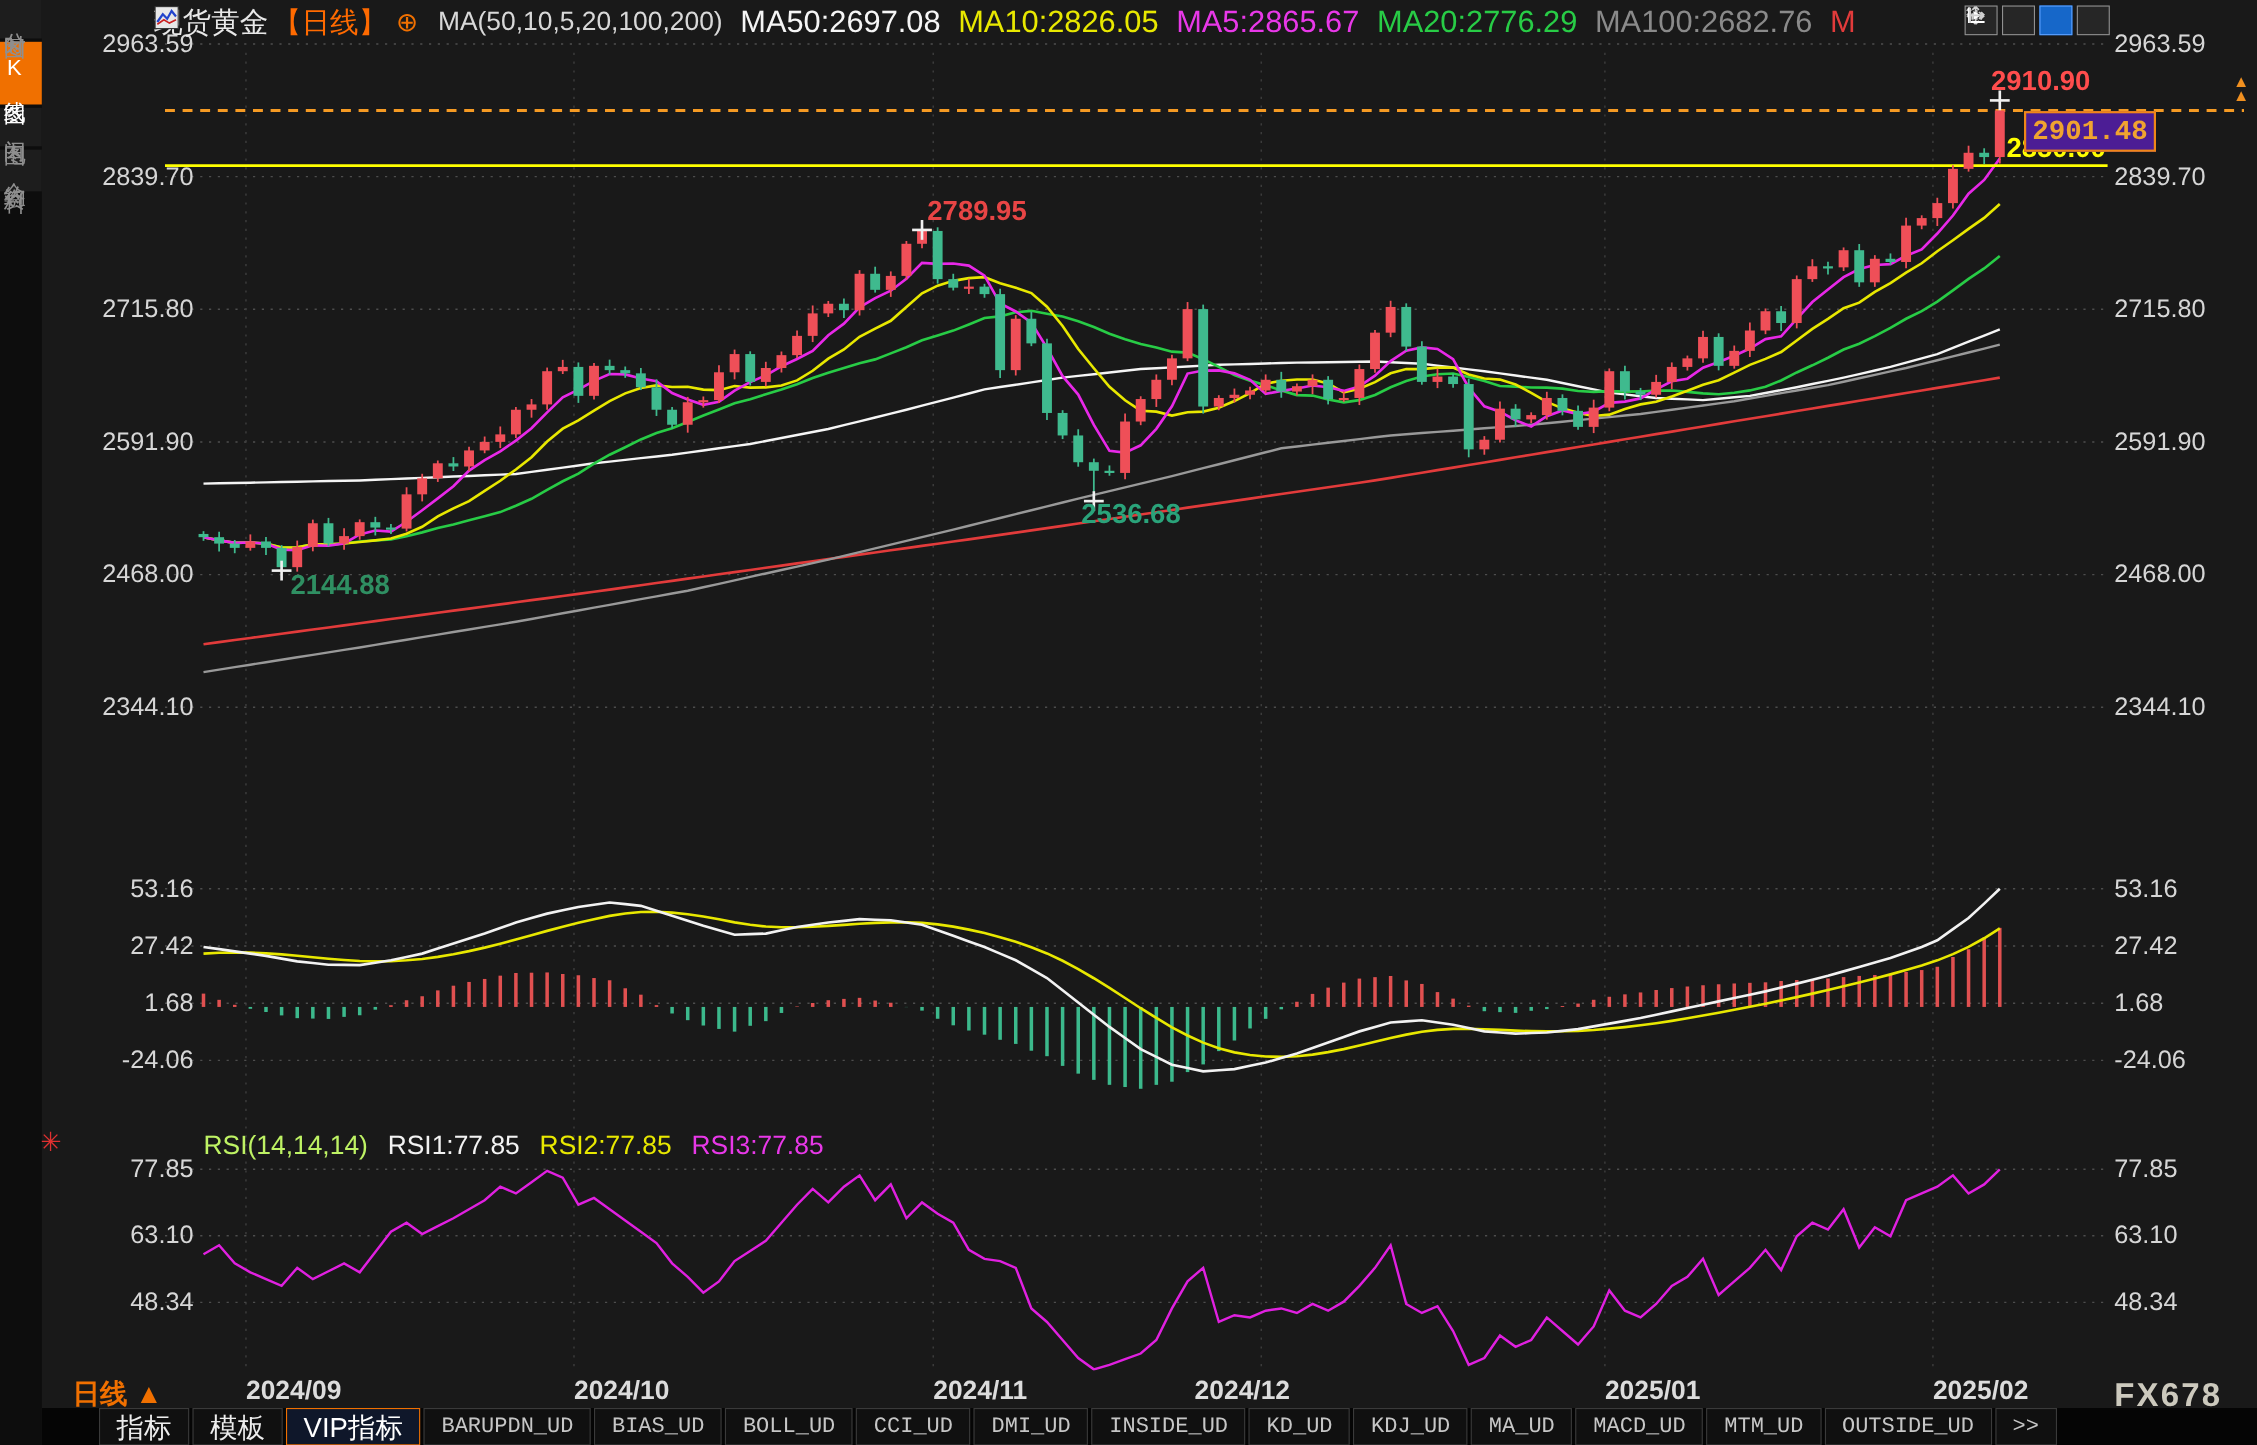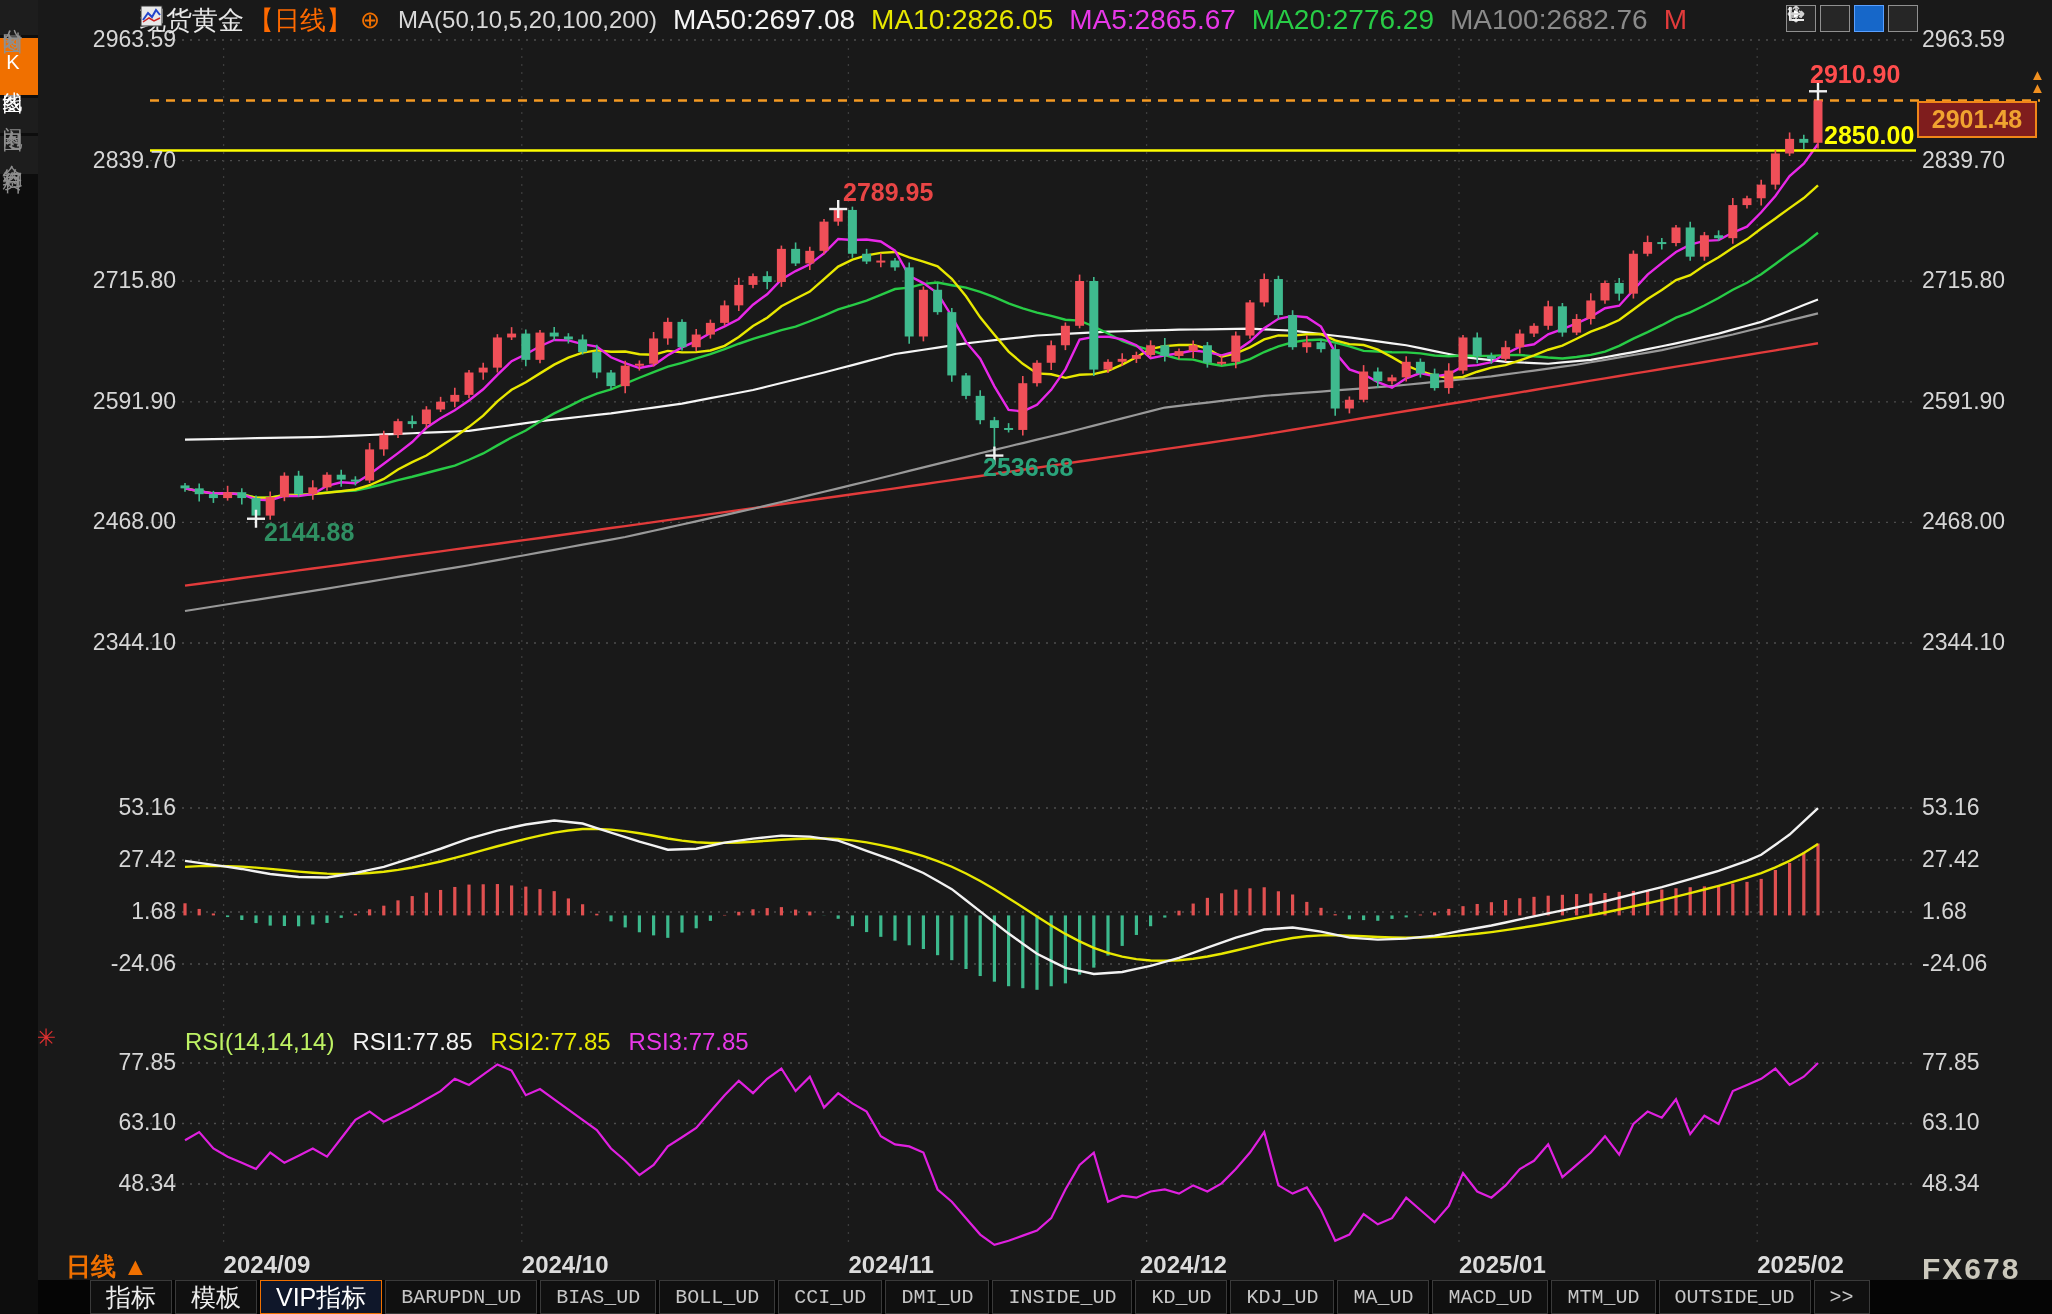--- a/index.html
+++ b/index.html
@@ -23,22 +23,22 @@
   #header .maset{font-size:24px;color:#d8d8d8;margin-left:8px;}
   .maval{font-size:28px;margin-left:16px;}
   #topbtns{position:absolute;left:1786px;top:5px;display:flex;gap:4px;z-index:20;}
   .tbtn{width:28px;height:25px;border:1px solid #909090;background:#262626;display:flex;
     align-items:center;justify-content:center;cursor:pointer;}
   .tbtn.active{background:#1667c9;border-color:#5aa0ff;}
   
   .phead{position:absolute;display:flex;gap:18px;font-size:24px;z-index:15;}
   
   .ann{position:absolute;font-size:25px;font-weight:bold;white-space:nowrap;z-index:14;}
-  #pricebox{position:absolute;left:1917px;top:101px;width:116px;height:33px;border:2px solid #f08618;
-    background:#7f1d1d;color:#f0a330;font-size:25px;font-weight:bold;text-align:center;line-height:33px;z-index:16;}
+  #pricebox{position:absolute;left:1840px;top:101px;width:116px;height:33px;border:2px solid #f08618;
+    background:#4c1d95;color:#f0a330;font-size:25px;font-weight:bold;text-align:center;line-height:33px;z-index:16;font-family:Liberation Mono, monospace;}
   #scrollarrow{position:absolute;left:2030px;top:68px;color:#f09020;font-size:15px;line-height:13px;
     text-align:center;z-index:16;cursor:pointer;}
   
   #daterow{position:absolute;left:38px;top:1246px;width:2014px;height:34px;background:#191919;z-index:18;}
   #perbadge{position:absolute;left:28px;top:4px;color:#f07000;font-size:25px;font-weight:bold;cursor:pointer;}
   .dlabel{position:absolute;top:5px;font-size:24px;font-weight:bold;color:#dcdcdc;}
   #toolbar{position:absolute;left:38px;top:1280px;width:2014px;height:34px;background:#050505;
     display:flex;align-items:stretch;padding-left:52px;z-index:18;}
   .tool-tab{border:1px solid #3a3a3a;background:#101010;color:#c6c6c6;font-size:20px;
     font-family:"Liberation Mono",monospace;padding:0 15px;margin-right:3px;display:flex;
@@ -536,21 +536,21 @@
       <span class="lbl axis-r" style="top: 1109.47px;">63.10</span>
       <span class="lbl axis-l" style="top: 1169.99px;">48.34</span>
       <span class="lbl axis-r" style="top: 1169.99px;">48.34</span>
     </div>
 
   <div id="daterow">
     <span id="perbadge">日线 ▲</span>
   <span class="dlabel" style="left: 185.6px;">2024/09</span>
       <span class="dlabel" style="left: 483.8px;">2024/10</span>
       <span class="dlabel" style="left: 810.4px;">2024/11</span>
-      <span class="dlabel" style="left: 1102px;">2024/12</span>
+      <span class="dlabel" style="left: 1048px;">2024/12</span>
       <span class="dlabel" style="left: 1421px;">2025/01</span>
       <span class="dlabel" style="left: 1719.2px;">2025/02</span>
     </div>
 
   <div id="toolbar">
       <div class="tool-tab cn">指标</div>
       <div class="tool-tab cn">模板</div>
       <div class="tool-tab cn active">VIP指标</div>
       <div class="tool-tab">BARUPDN_UD</div>
       <div class="tool-tab">BIAS_UD</div>

